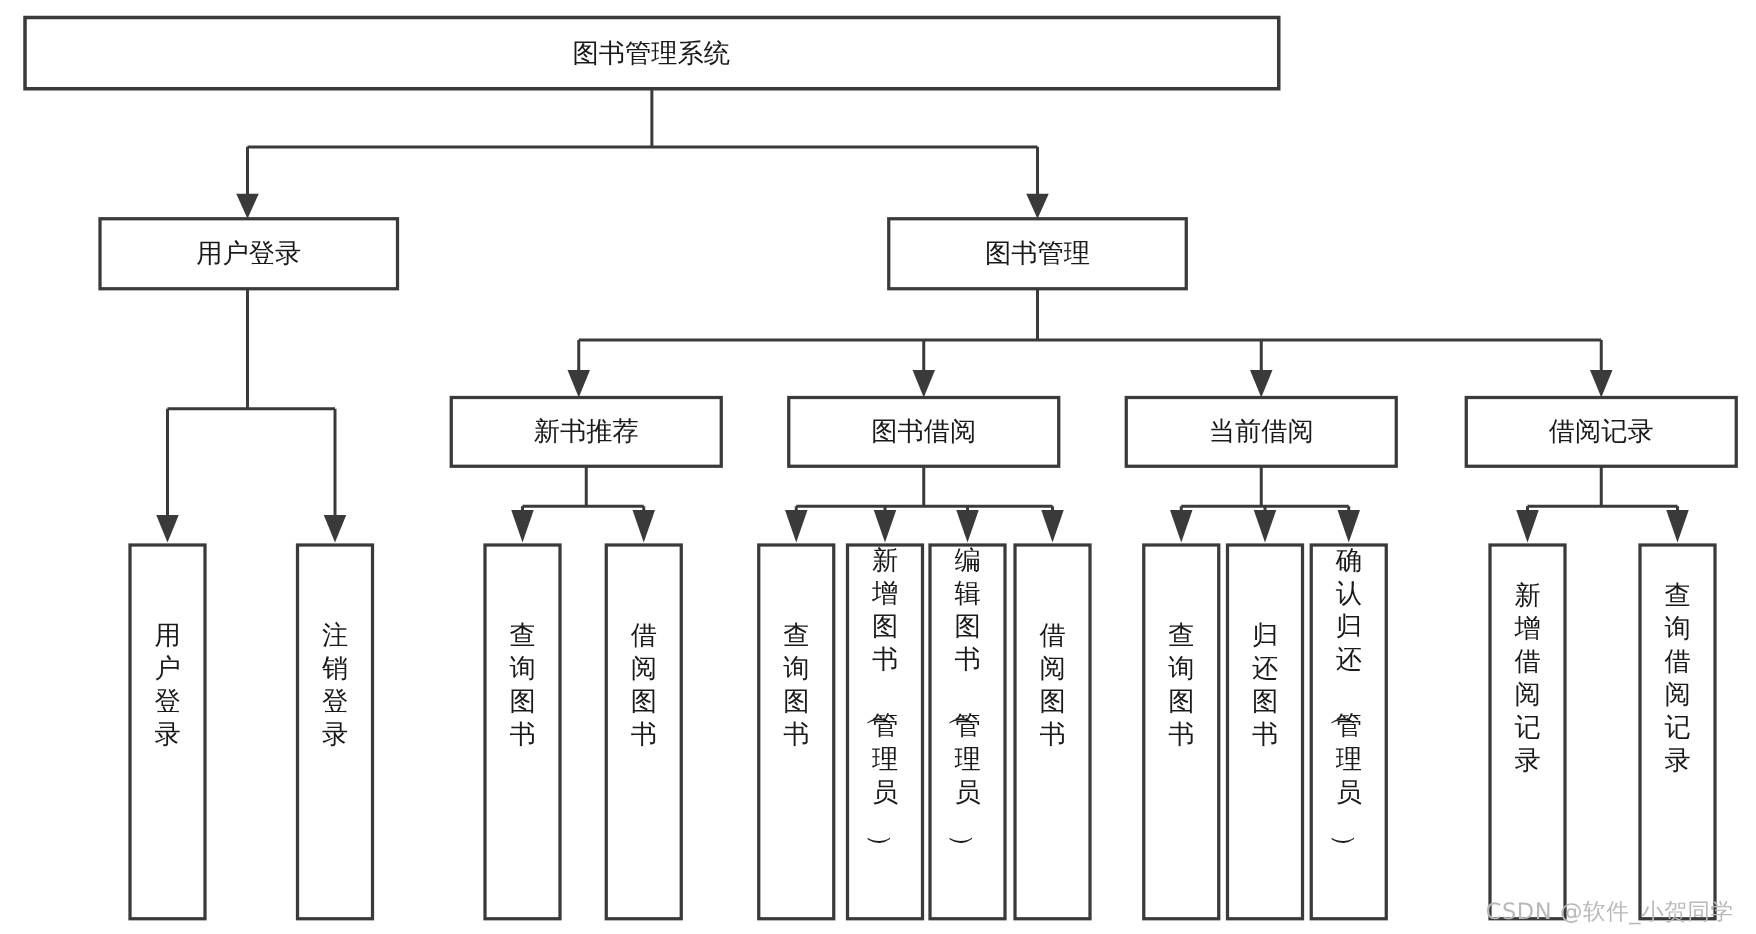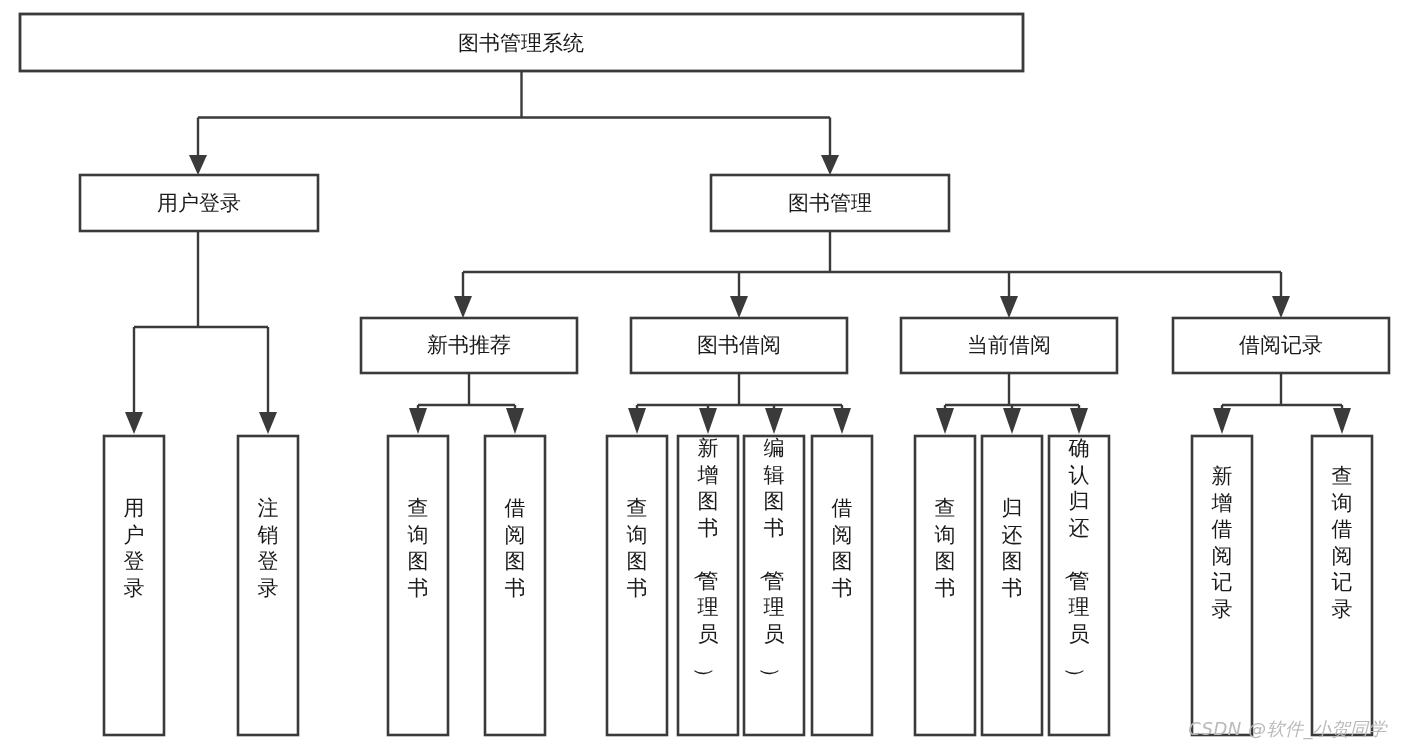--- a/index.html
+++ b/index.html
@@ -64,21 +64,20 @@
   .watermark-text {
     position: absolute;
     right: 18px;
     bottom: 6px;
     font-family: "DejaVu Sans", "Liberation Sans", sans-serif;
     font-size: 18px;
     color: #b9b9b9;
     white-space: nowrap;
     letter-spacing: 0.5px;
     pointer-events: none;
-    font-style: italic;
   }
 </style>
 </head>
 <body>
 
 <div id="diagram-root">
 
   <svg id="tree-svg" viewBox="0 0 1405 747" xmlns="http://www.w3.org/2000/svg">
 
     <defs>

